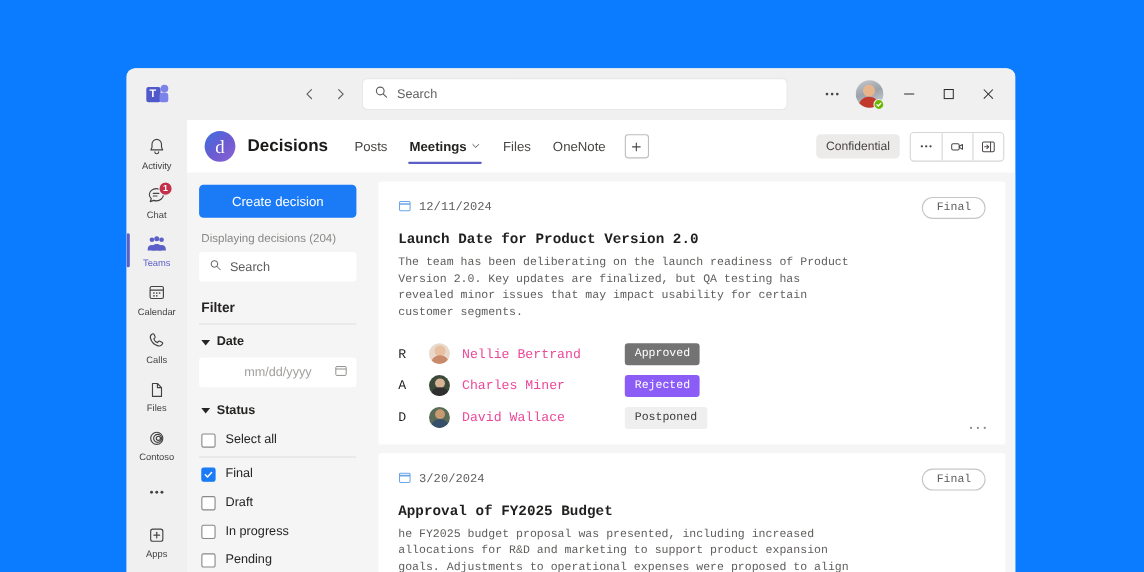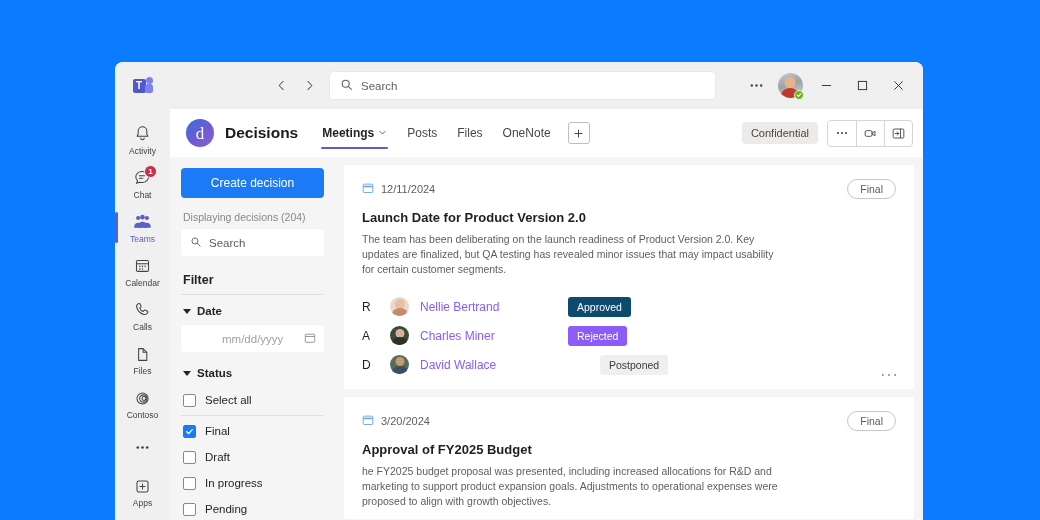--- a/index.html
+++ b/index.html
@@ -216,40 +216,41 @@
   .cbrow .lb { font-size: 11.5px; color: #252423; }
   .cb-sep { height: 1px; background: #E1DFDD; margin: 2px 0; }
 
   
   .decisions { flex: 1; min-width: 0; background: #F5F5F5; padding: 8px 9px 0 9px; overflow: hidden; position: relative; }
   .card {
     background: #fff; border-radius: 2px;
     padding: 14px 18px 10px 18px;
     margin-bottom: 8px;
     position: relative;
+    font-family: Liberation Mono, monospace;
   }
   .card-top { display: flex; align-items: center; }
   .card-date { display: flex; align-items: center; gap: 7px; font-size: 11px; color: #605E5C; }
   .status-pill {
     margin-left: auto;
     border: 1px solid #C8C6C4; border-radius: 11px;
     font-size: 10.5px; color: #605E5C;
     padding: 3px 12px;
   }
   .card-title { font-size: 13px; font-weight: bold; color: #201F1E; margin: 11px 0 7px 0; }
   .card-desc { font-size: 10.5px; line-height: 15px; color: #605E5C; max-width: 420px; }
   .people { margin-top: 15px; }
   .person { display: flex; align-items: center; height: 29px; }
   .role { width: 28px; font-size: 12px; color: #201F1E; }
   .pavatar { width: 19px; height: 19px; border-radius: 50%; overflow: hidden; position: relative; flex: 0 0 19px; }
-  .pname { font-size: 12px; color: #8b5cf6; margin-left: 11px; width: 148px; }
+  .pname { font-size: 12px; color: #ec4899; margin-left: 11px; width: 148px; }
   .vote { font-size: 10.5px; padding: 4px 9px; border-radius: 3px; }
-  .vote.approved { background: #0c4a6e; color: #fff; }
+  .vote.approved { background: #737373; color: #fff; }
   .vote.rejected { background: #8b5cf6; color: #fff; }
-  .vote.postponed { background: #EFEFEF; color: #3B3A39; margin-left: 32px; }
+  .vote.postponed { background: #EFEFEF; color: #3B3A39; }
   .card-more { position: absolute; right: 17px; bottom: 8px; color: #8A8886; letter-spacing: 1.5px; font-size: 12px; }
 
   
   .av-a { background: #E9D8CC; }
   .av-a::before { content:""; position:absolute; left:50%; top:12%; width:10px; height:10px; transform:translateX(-50%); border-radius:50%; background:#E8BFA0; }
   .av-a::after { content:""; position:absolute; left:50%; bottom:-1px; width:17px; height:9px; transform:translateX(-50%); border-radius:8px 8px 0 0; background:#C98A6B; }
   .av-b { background: #3C4A3A; }
   .av-b::before { content:""; position:absolute; left:50%; top:14%; width:9px; height:9px; transform:translateX(-50%); border-radius:50%; background:#D8B295; }
   .av-b::after { content:""; position:absolute; left:50%; bottom:-1px; width:17px; height:9px; transform:translateX(-50%); border-radius:8px 8px 0 0; background:#2F2F2F; }
   .av-c { background: #5A6B57; }
@@ -437,30 +438,30 @@
       </div>
     </div>
 
     <div class="main">
 
       <div class="chanhead">
         <div class="team-avatar">d</div>
         <div class="team-name">Decisions</div>
 
         <div class="tabs">
+          <div class="tab">
+            <span>Posts</span>
+          </div>
           <div class="tab active">
             <span>Meetings</span>
             <span>
               <svg width="9" height="9" viewBox="0 0 12 12" fill="none" stroke="#484644" stroke-width="1.1" stroke-linecap="round" stroke-linejoin="round">
                   <polyline points="2.5,4.5 6,8 9.5,4.5"></polyline>
                 </svg>
             </span>
-          </div>
-          <div class="tab">
-            <span>Posts</span>
           </div>
           <div class="tab">
             <span>Files</span>
           </div>
           <div class="tab">
             <span>OneNote</span>
           </div>
           <div class="addtab">
             <svg width="11" height="11" viewBox="0 0 12 12" stroke="currentColor" stroke-width="1.1" stroke-linecap="round">
                 <line x1="6" y1="2.2" x2="6" y2="9.8"></line>

